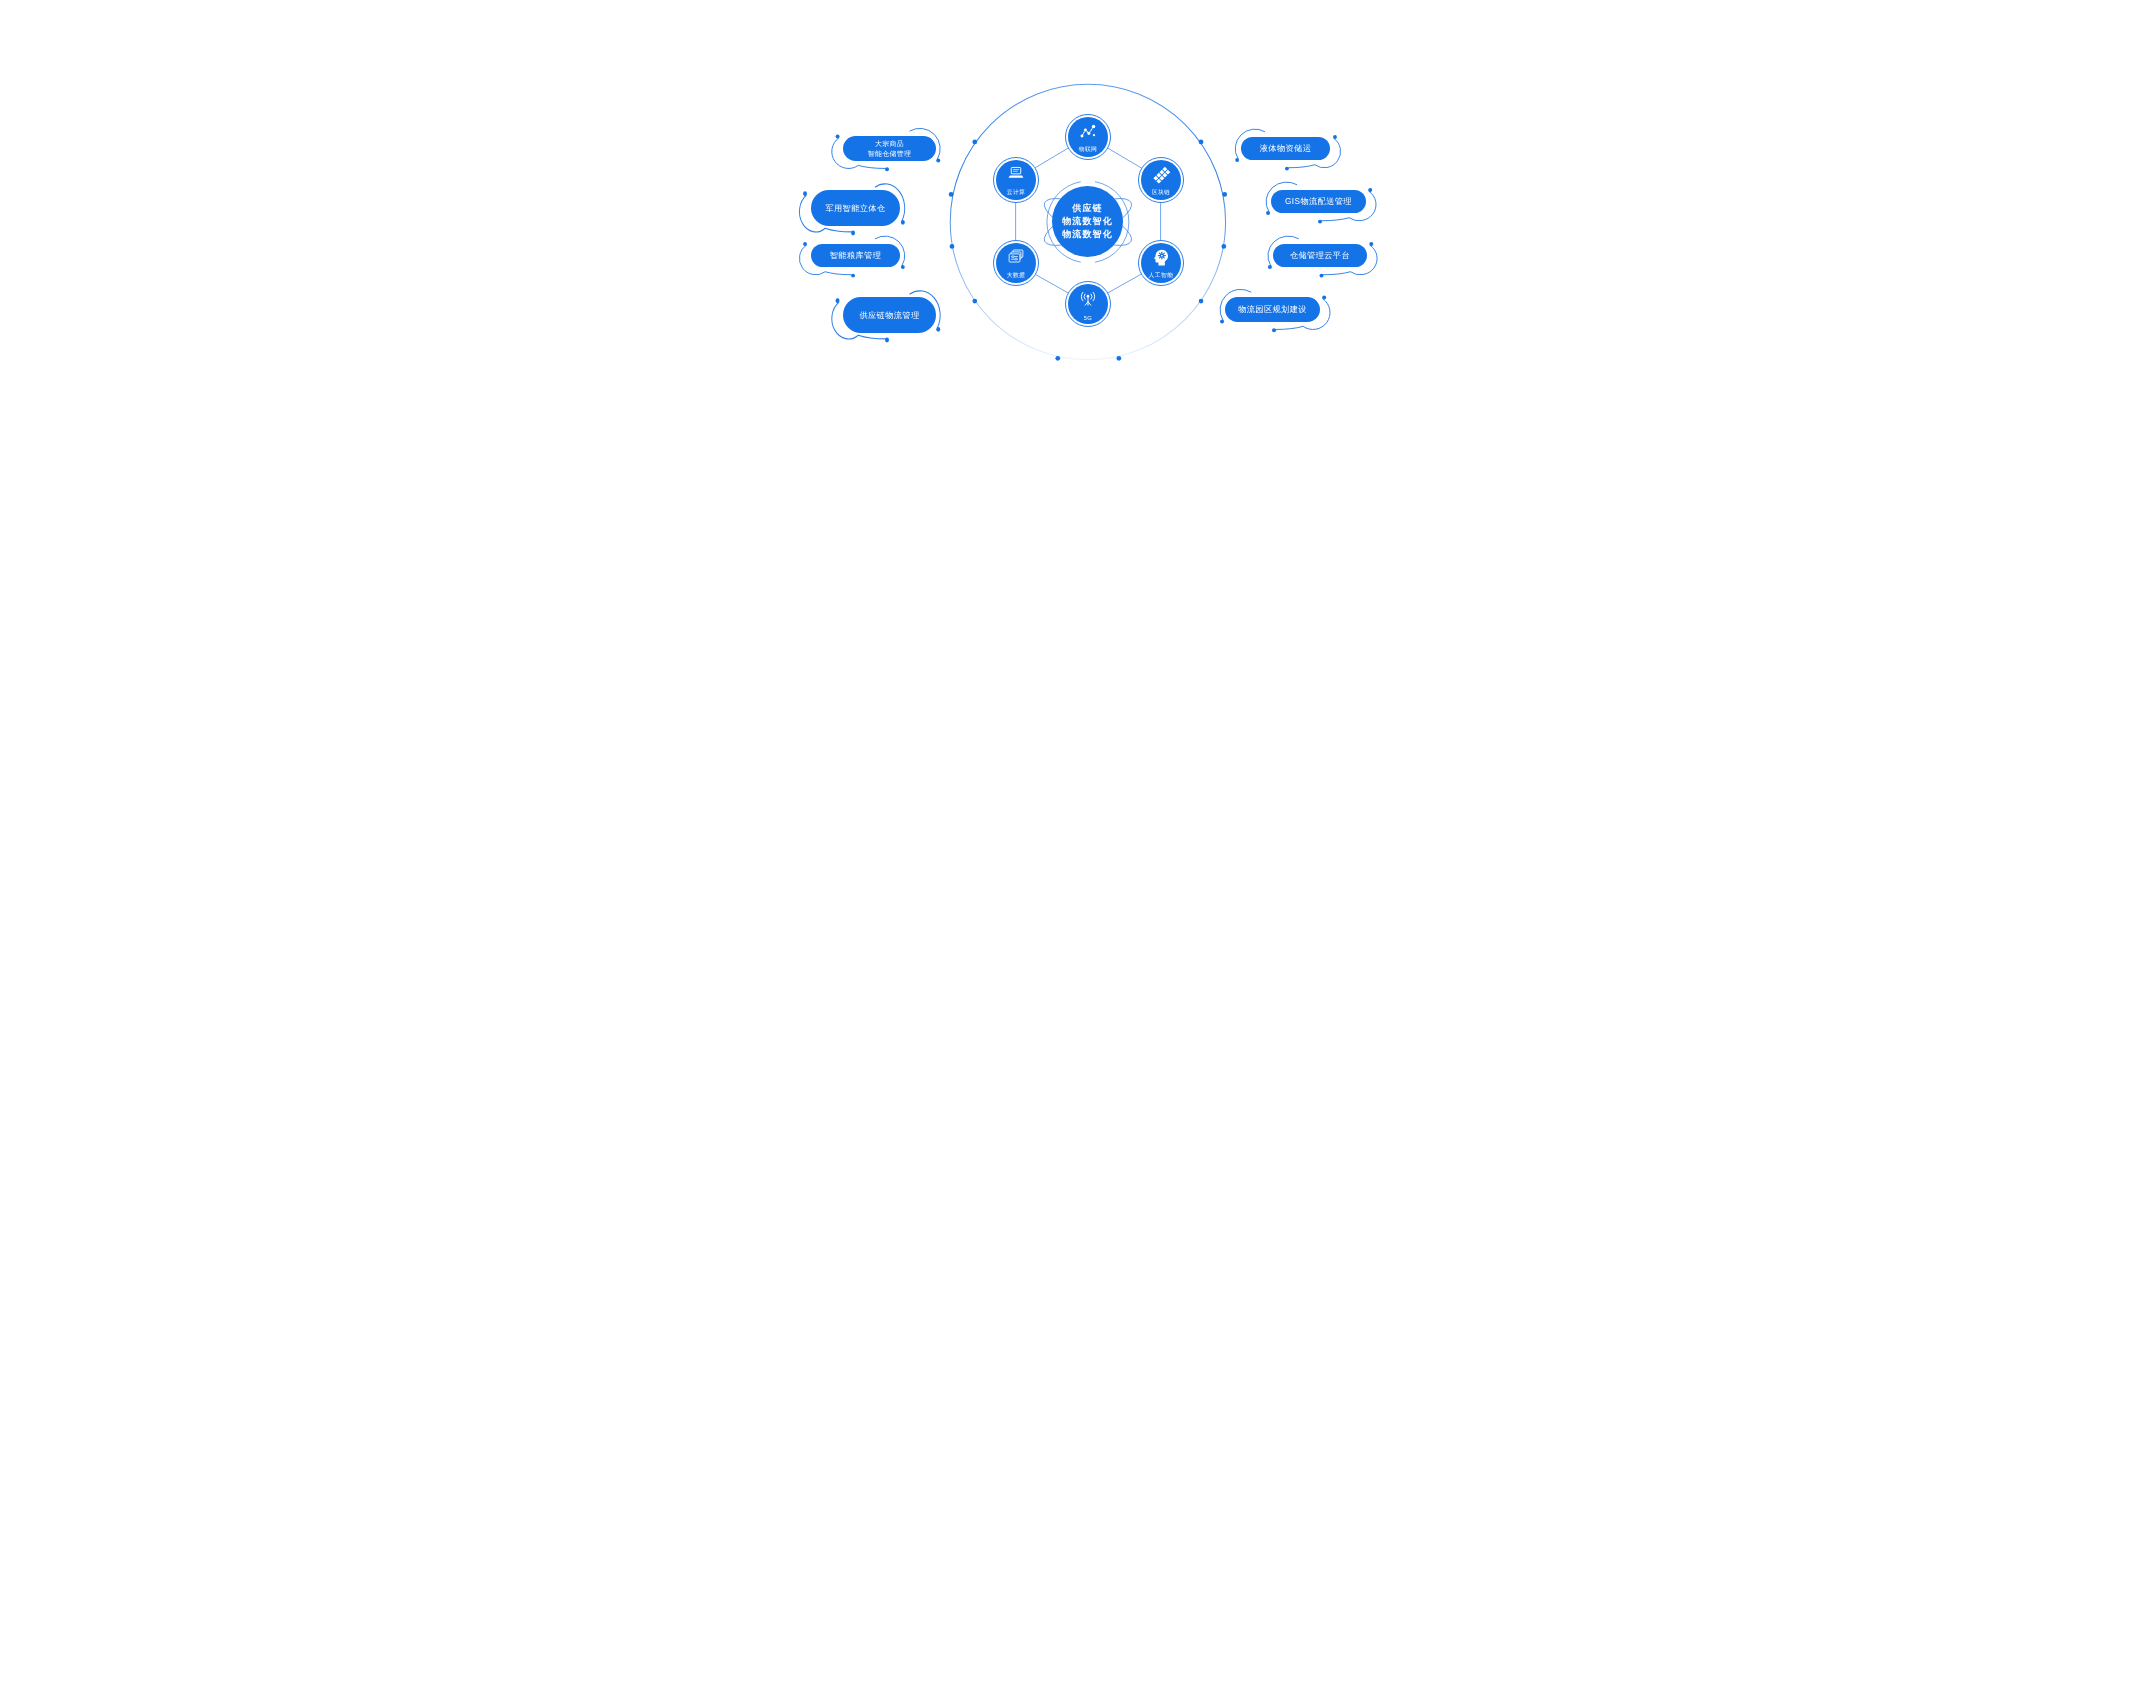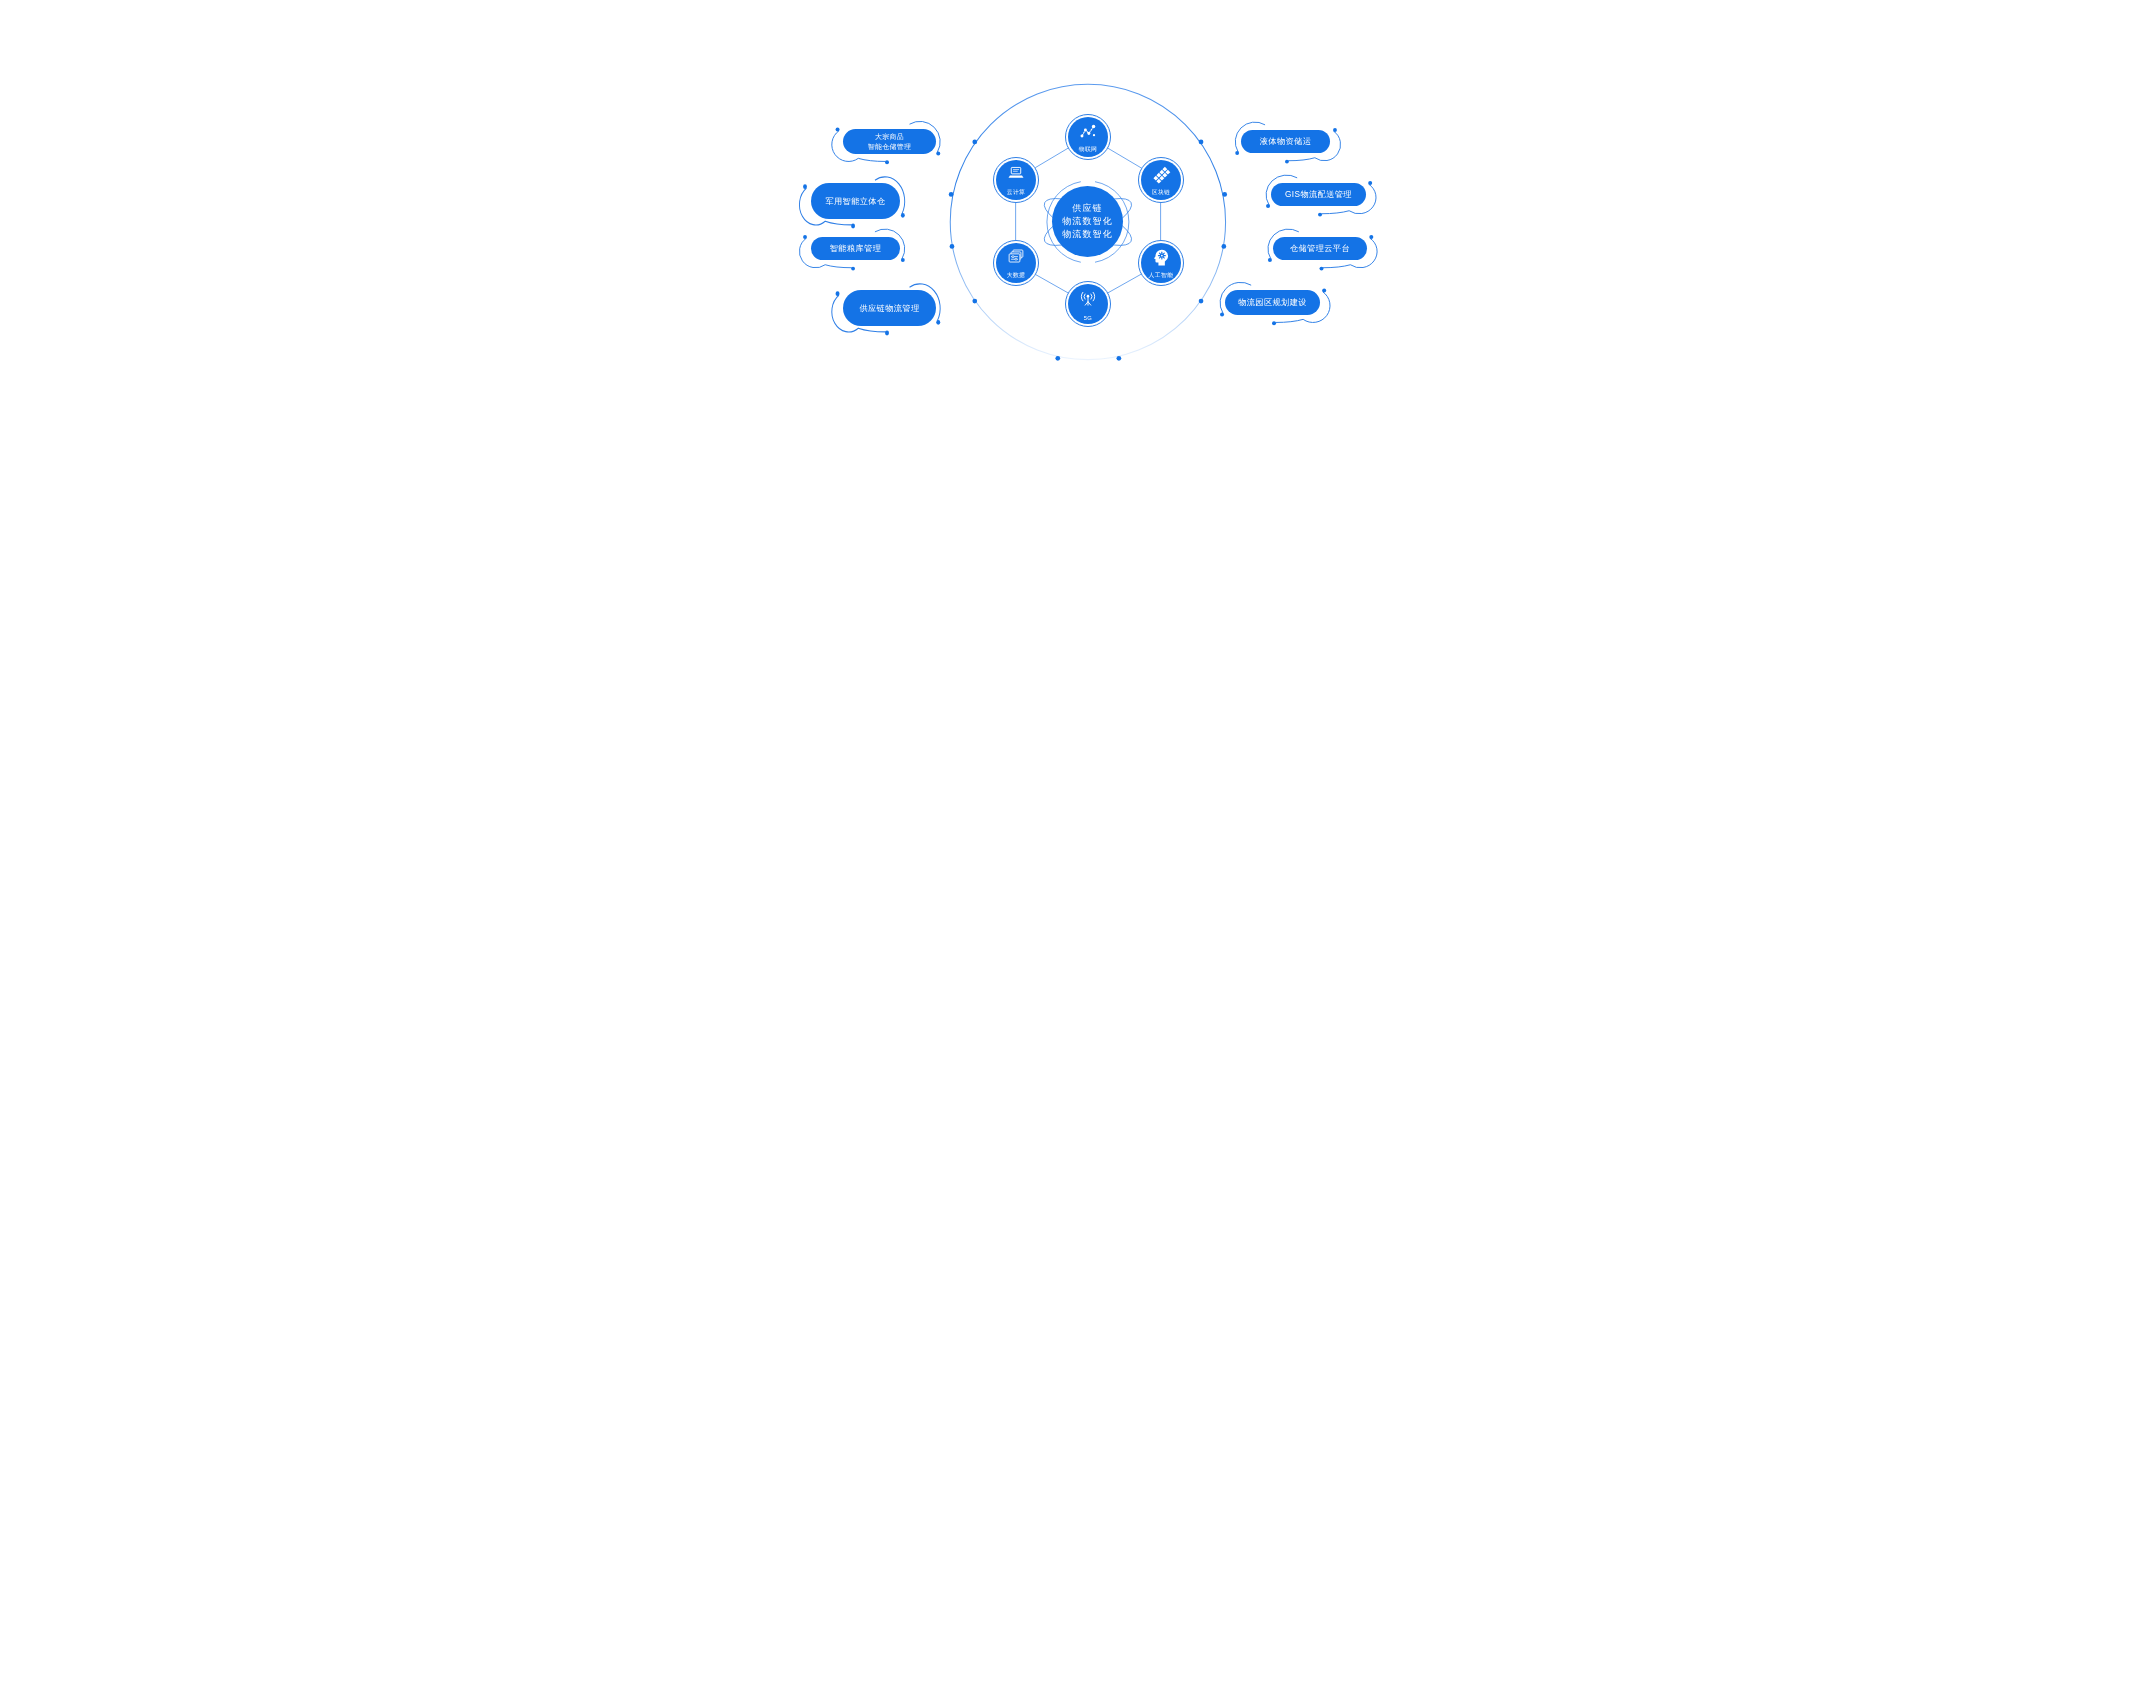--- a/index.html
+++ b/index.html
@@ -10,24 +10,24 @@
   
   .node{position:absolute;width:46px;height:46px;border-radius:50%;background:#ffffff;}
   .node-ring{position:absolute;inset:0;border:0.9px solid #2F7FE6;border-radius:50%;}
   .node-disc{position:absolute;inset:3px;border-radius:50%;background:#1473E6;}
   .node-icon{position:absolute;left:50%;top:4.3px;transform:translateX(-50%);width:20.6px;height:20.6px;}
   .node-label{position:absolute;bottom:3.4px;width:100%;text-align:center;color:#ffffff;font-size:5.8px;letter-spacing:0.4px;}
 
   
   .center-badge{position:absolute;left:301px;top:186px;width:71px;height:71px;border-radius:50%;
     background:#1473E6;display:flex;flex-direction:column;align-items:center;justify-content:center;}
-  .center-line{color:#ffffff;font-weight:normal;font-size:9px;line-height:1.45;letter-spacing:1.1px;text-align:right;}
+  .center-line{color:#ffffff;font-weight:bold;font-size:9px;line-height:1.45;letter-spacing:1.1px;text-align:right;}
 
   
-  .pill-group{position:absolute;}
+  .pill-group{position:absolute;margin-top:7px;}
   .pill{position:absolute;inset:0;background:#1473E6;border-radius:430px;display:flex;flex-direction:column;
     align-items:center;justify-content:center;color:#ffffff;}
   .pill .l1{font-size:8.2px;letter-spacing:0.4px;}
   .pill.two-line .l1{font-size:6.9px;line-height:1.35;letter-spacing:0.4px;}
   .decor{position:absolute;left:-24px;top:-15px;width:calc(100% + 47px);height:calc(100% + 30px);overflow:visible;}
   .decor path{fill:none;stroke:#2F7FE6;stroke-width:2.2;}
   .decor circle{fill:#1473E6;}
   .decor.mirror{transform:scaleX(-1);}
 </style>
 </head>

